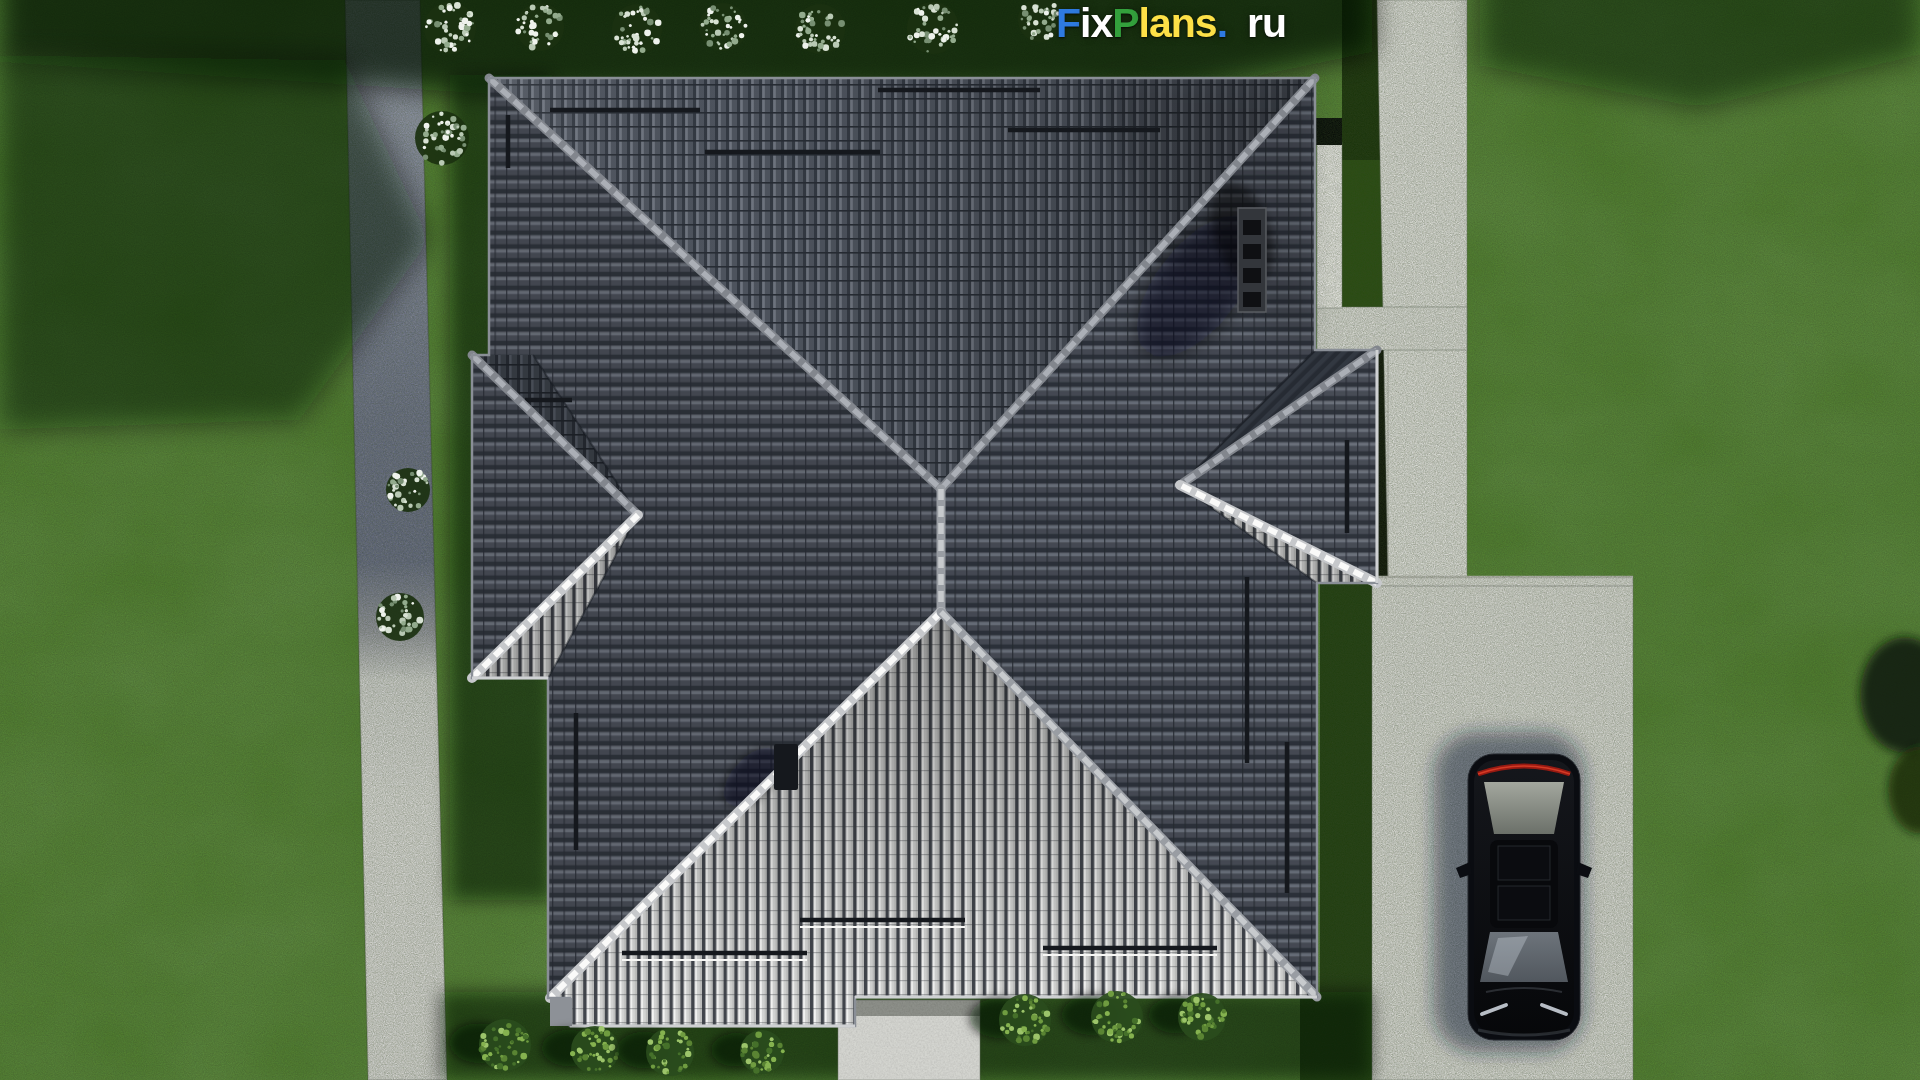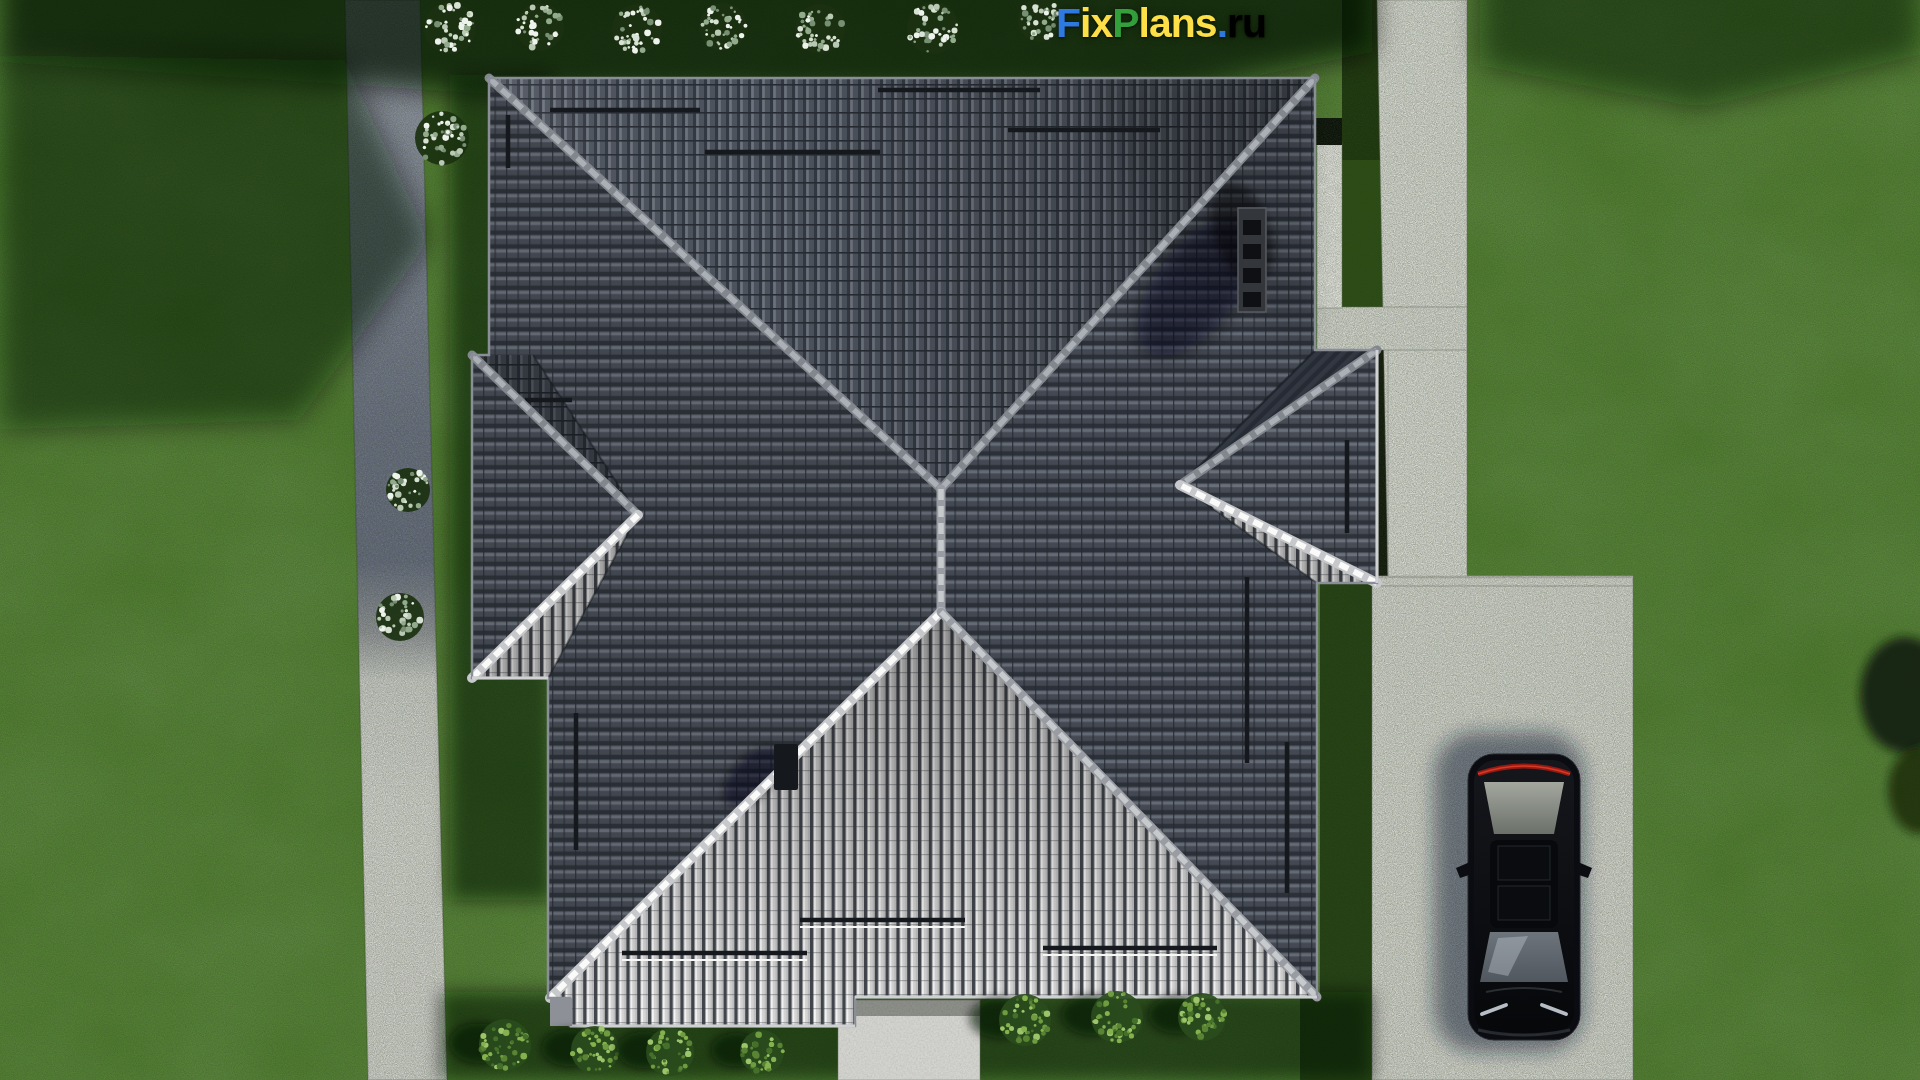--- a/index.html
+++ b/index.html
@@ -935,14 +935,14 @@
           <circle cx="1200.6693937471182" cy="1036.3975076367494" r="3.4" fill="#5a8433"></circle>
           <circle cx="1217.466649891027" cy="1001.6540731963133" r="2.3" fill="#45702a"></circle>
           <circle cx="1208.2177673660324" cy="1017.2282902894498" r="3.3" fill="#9cc46a"></circle>
           <circle cx="1189.9545388839" cy="1008.7403828390208" r="3.0" fill="#6f9c40"></circle>
           <circle cx="1208.8325872911876" cy="1024.9522032927055" r="2.4" fill="#5a8433"></circle>
           <circle cx="1196.525179507913" cy="1000.0375845519412" r="3.2" fill="#9cc46a"></circle>
         </g>
       </g>
   </svg>
 
-  <div class="watermark" id="wm"><span style="color: rgb(46, 122, 224);">F</span><span style="color: #fde047;">ix</span><span style="color: rgb(51, 160, 60);">P</span><span style="color: #fde047;">lans</span><span style="color: rgb(46, 122, 224);">.</span><span style="color: #000000;">ru</span></div>
+  <div class="watermark" id="wm"><span style="color: rgb(46, 122, 224);">F</span><span style="color: #ffffff;">ix</span><span style="color: rgb(51, 160, 60);">P</span><span style="color: #fde047;">lans</span><span style="color: rgb(46, 122, 224);">.</span><span style="color: #ffffff; margin-left: 20px;">ru</span></div>
 </div>
 
 </body></html>

